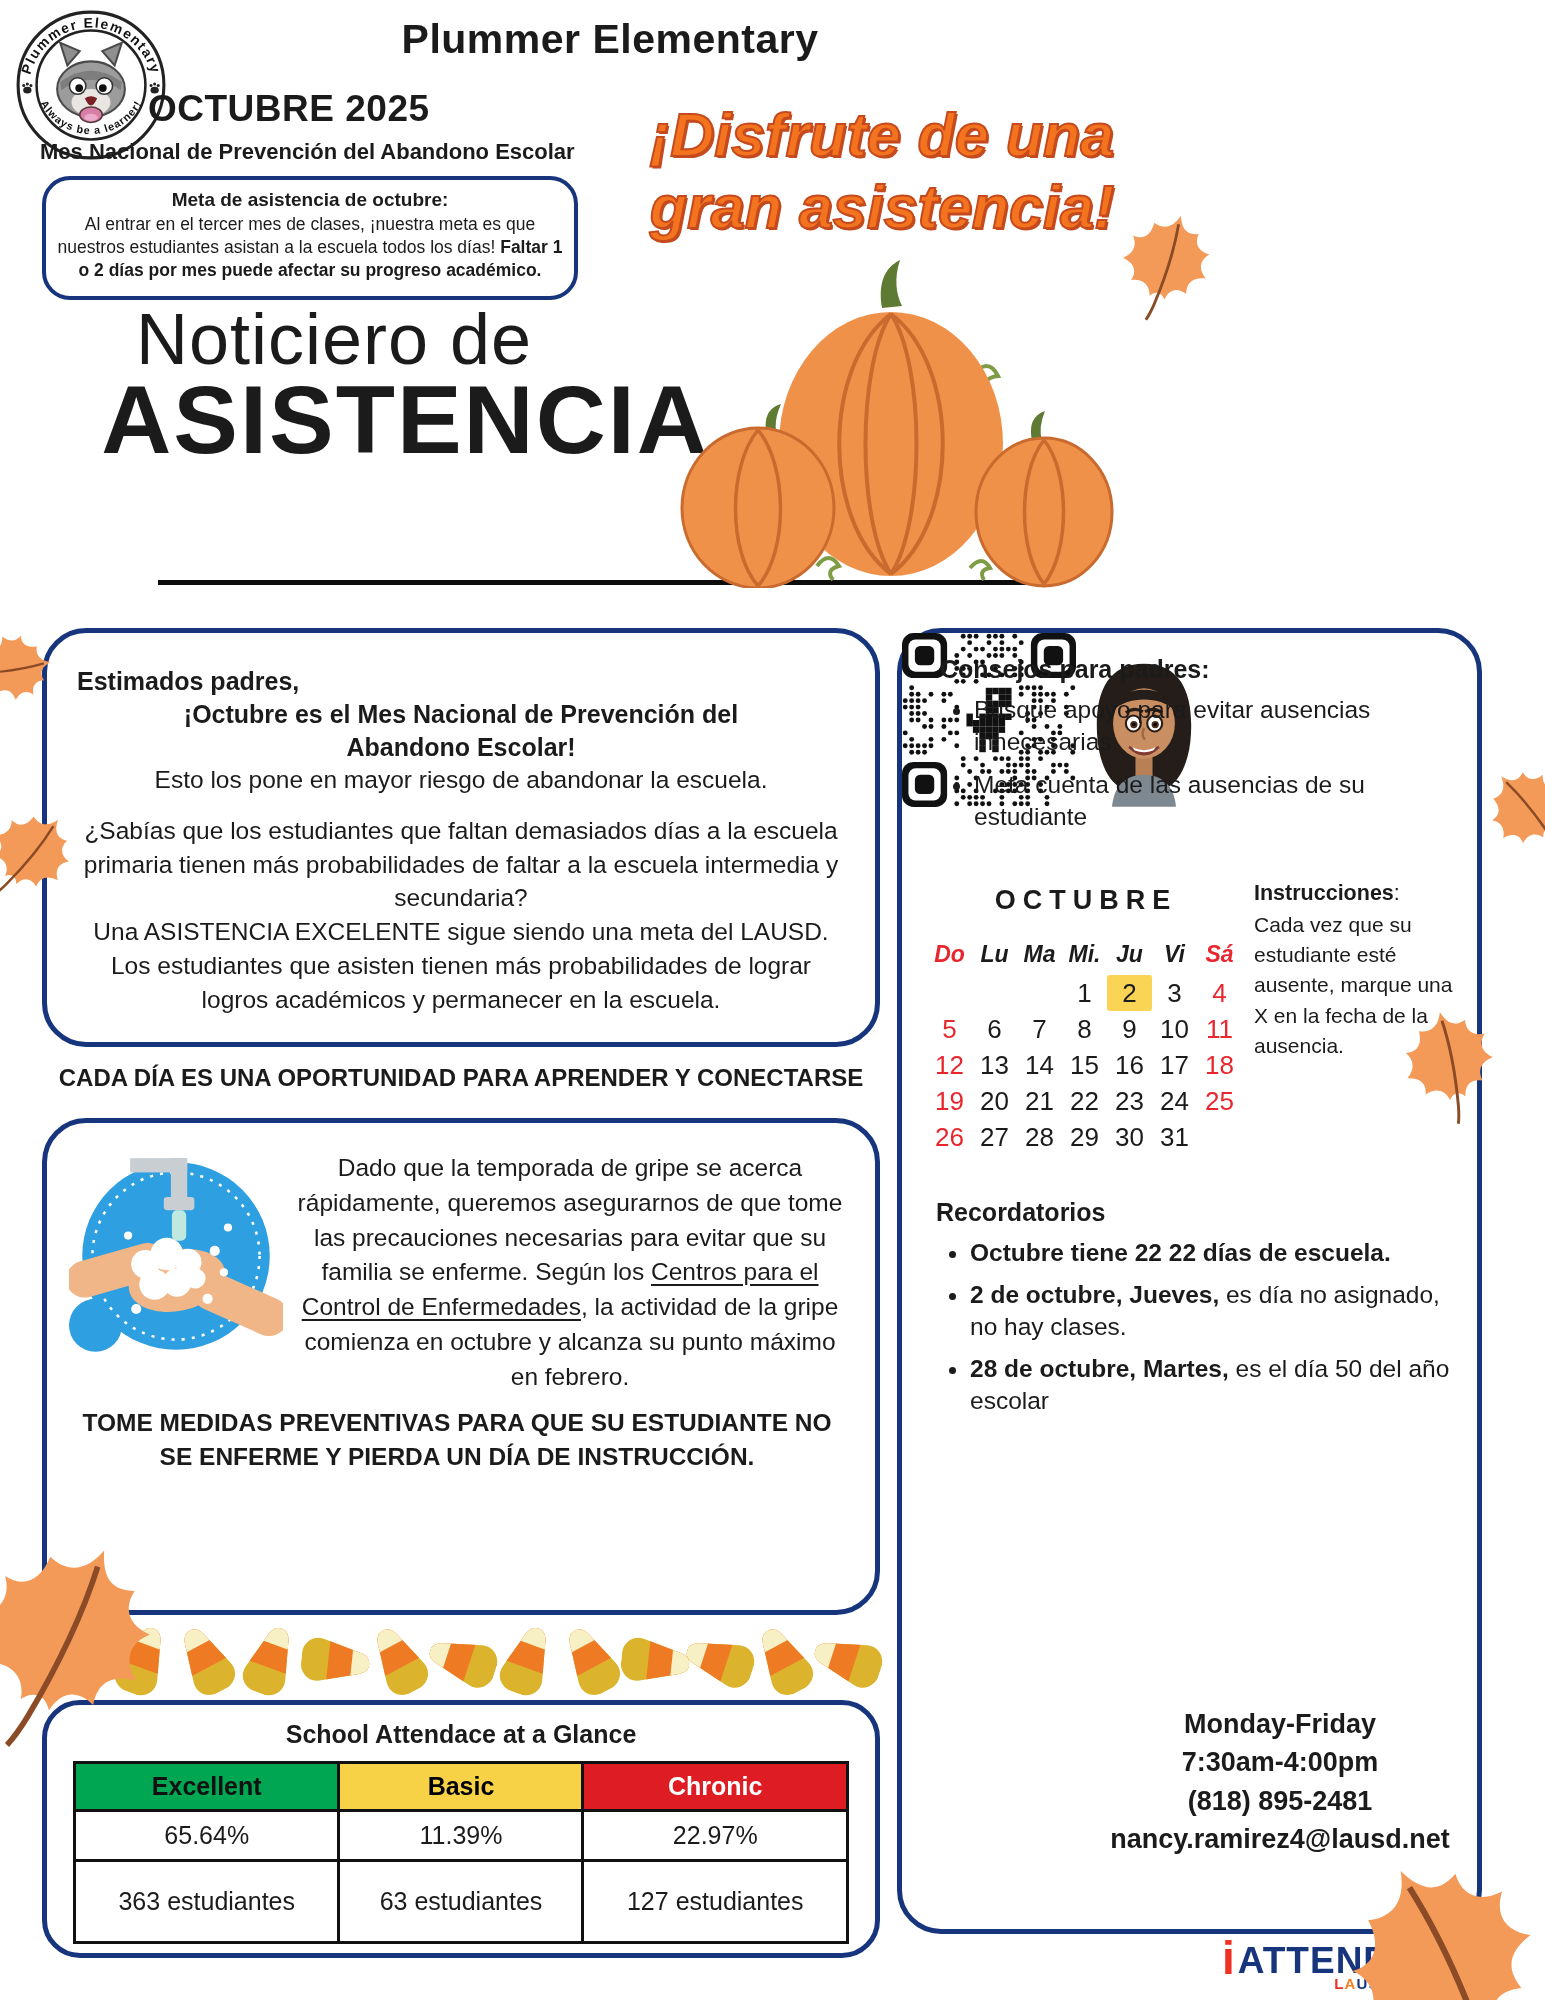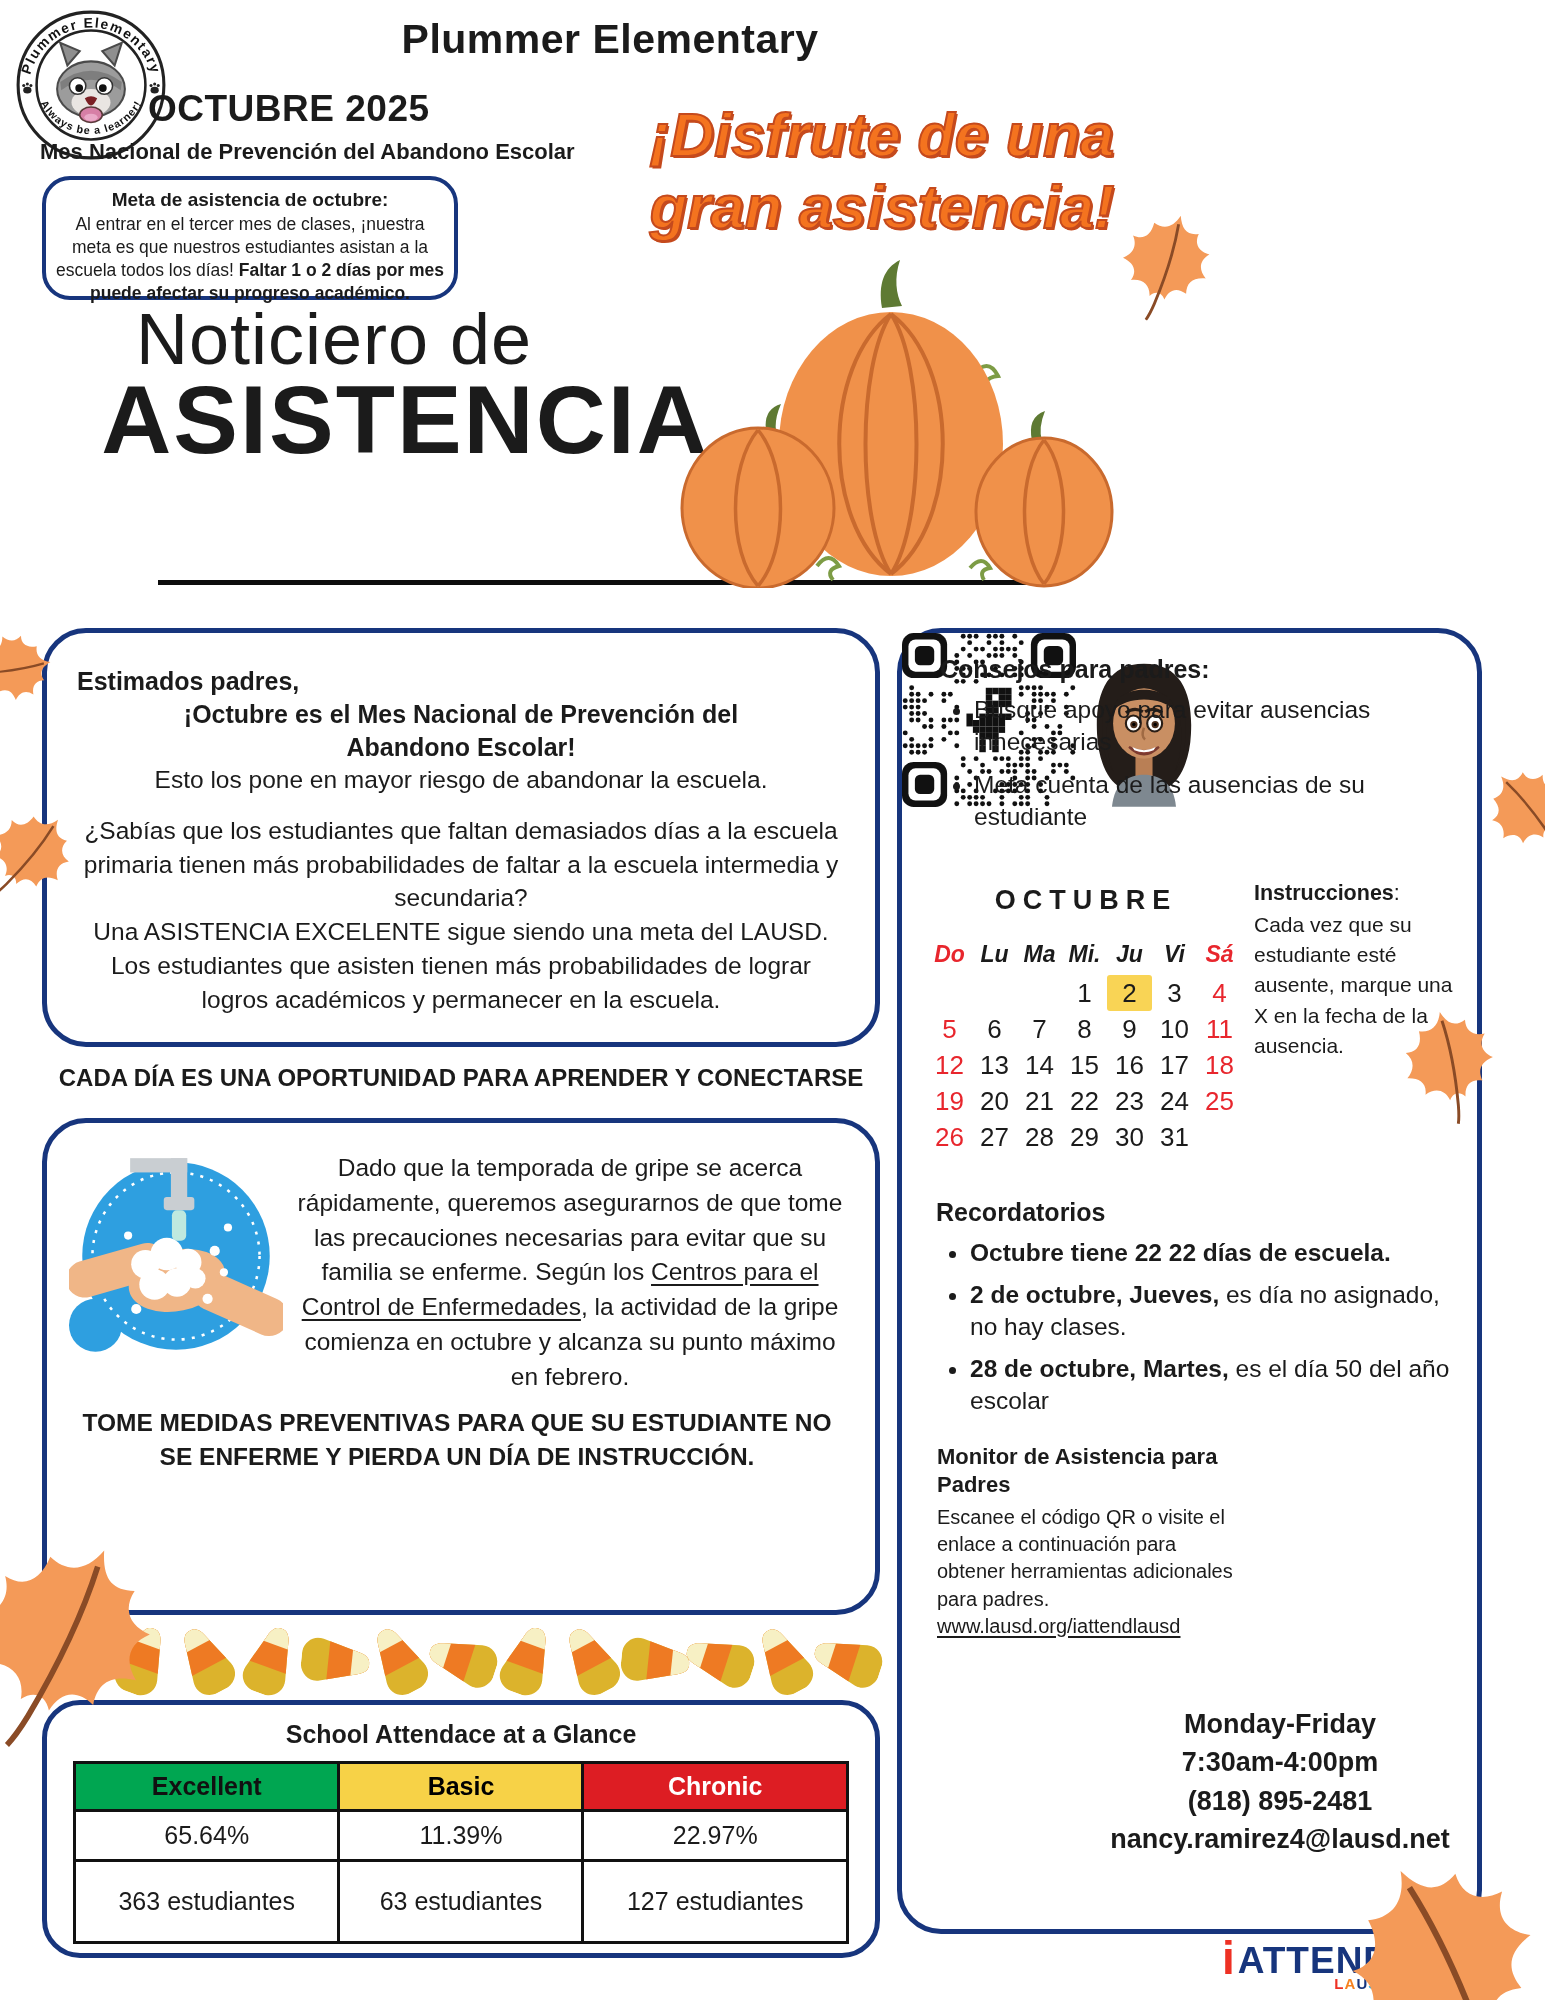--- a/index.html
+++ b/index.html
@@ -6,21 +6,21 @@
   html,body{background:#e9e9e9}
   body{font-family:"Liberation Sans",sans-serif;color:#1b1b1b}
   .page{position:relative;width:1545px;height:2000px;background:#fff;overflow:hidden;margin:0 auto}
   :root{--navy:#17357d;--red:#e8262d;--orange:#f4731f}
 
   
   .school-name{position:absolute;left:320px;top:16px;width:580px;text-align:center;font-size:41px;font-weight:800;letter-spacing:.5px}
   .logo{position:absolute;left:14px;top:8px;width:154px;height:154px}
   .month-title{position:absolute;left:148px;top:88px;font-size:37px;font-weight:800;letter-spacing:.5px}
   .subtitle{position:absolute;left:40px;top:139px;font-size:22px;font-weight:700}
-  .goal-box{position:absolute;left:42px;top:176px;width:416px;height:124px;border:4px solid var(--navy);border-radius:28px;background:#fff;padding:9px 8px;text-align:center}
+  .goal-box{position:absolute;left:42px;top:176px;width:536px;height:124px;border:4px solid var(--navy);border-radius:28px;background:#fff;padding:9px 8px;text-align:center}
   .goal-title{font-size:19px;font-weight:800}
   .goal-body{font-size:17.5px;line-height:1.32;margin-top:2px}
   .banner{position:absolute;left:612px;top:100px;width:540px;text-align:center;font-style:italic;font-weight:800;color:var(--orange);-webkit-text-stroke:2px #c54a1d;text-shadow:2px 2px 0 #c54a1d}
   .banner div{font-size:61px;line-height:1.18}
   .nl-line1{position:absolute;left:99px;top:298px;width:470px;text-align:center;font-size:72px;font-weight:500;letter-spacing:1px}
   .nl-line2{position:absolute;left:35px;top:364px;width:740px;text-align:center;font-size:97px;font-weight:800;letter-spacing:2px}
   .title-underline{position:absolute;left:158px;top:580px;width:900px;height:5px;background:#0d0d0d;z-index:1}
   .pumpkins{position:absolute;left:672px;top:246px;width:448px;height:342px;z-index:2}
 
   
@@ -374,25 +374,20 @@
 
     <div class="reminders">
       <div class="rem-title">Recordatorios</div>
       <ul>
         <li><strong>Octubre tiene 22  22 días de escuela.</strong><span></span></li>
         <li><strong>2 de octubre, Jueves,</strong><span>  es día no asignado, no hay clases.</span></li>
         <li><strong> 28 de octubre, Martes,</strong><span> es el día 50 del año escolar</span></li>
       </ul>
     </div>
 
-    <div class="monitor">
-      <div class="mon-title">Monitor de Asistencia para Padres</div>
-      <div class="mon-body">Escanee el código QR o visite el enlace a continuación para obtener herramientas adicionales para padres.</div>
-      <span class="mon-link">www.lausd.org/iattendlausd</span>
-    </div>
 
     <svg class="qr" id="qr" viewBox="0 0 168 168">
         <circle cx="59.111111111111114" cy="3.111111111111111" r="2.3644444444444446" fill="#111"></circle>
         <circle cx="65.33333333333333" cy="3.111111111111111" r="2.3644444444444446" fill="#111"></circle>
         <circle cx="71.55555555555556" cy="3.111111111111111" r="2.3644444444444446" fill="#111"></circle>
         <circle cx="84" cy="3.111111111111111" r="2.3644444444444446" fill="#111"></circle>
         <circle cx="90.22222222222223" cy="3.111111111111111" r="2.3644444444444446" fill="#111"></circle>
         <circle cx="96.44444444444444" cy="3.111111111111111" r="2.3644444444444446" fill="#111"></circle>
         <circle cx="108.8888888888889" cy="3.111111111111111" r="2.3644444444444446" fill="#111"></circle>
         <circle cx="65.33333333333333" cy="9.333333333333334" r="2.3644444444444446" fill="#111"></circle>

